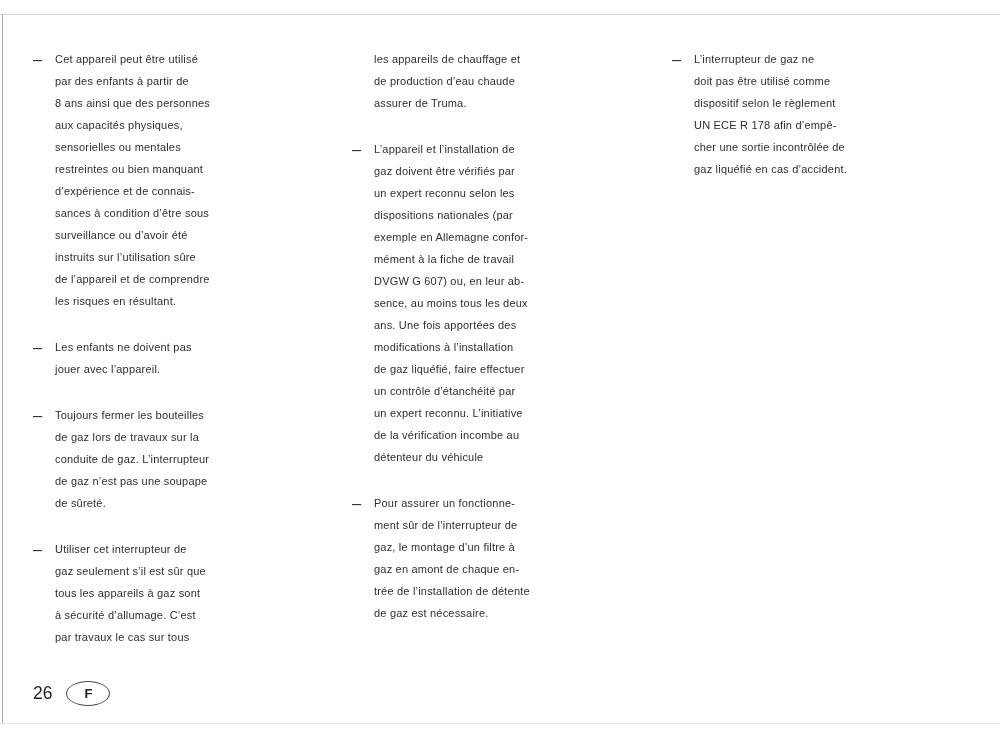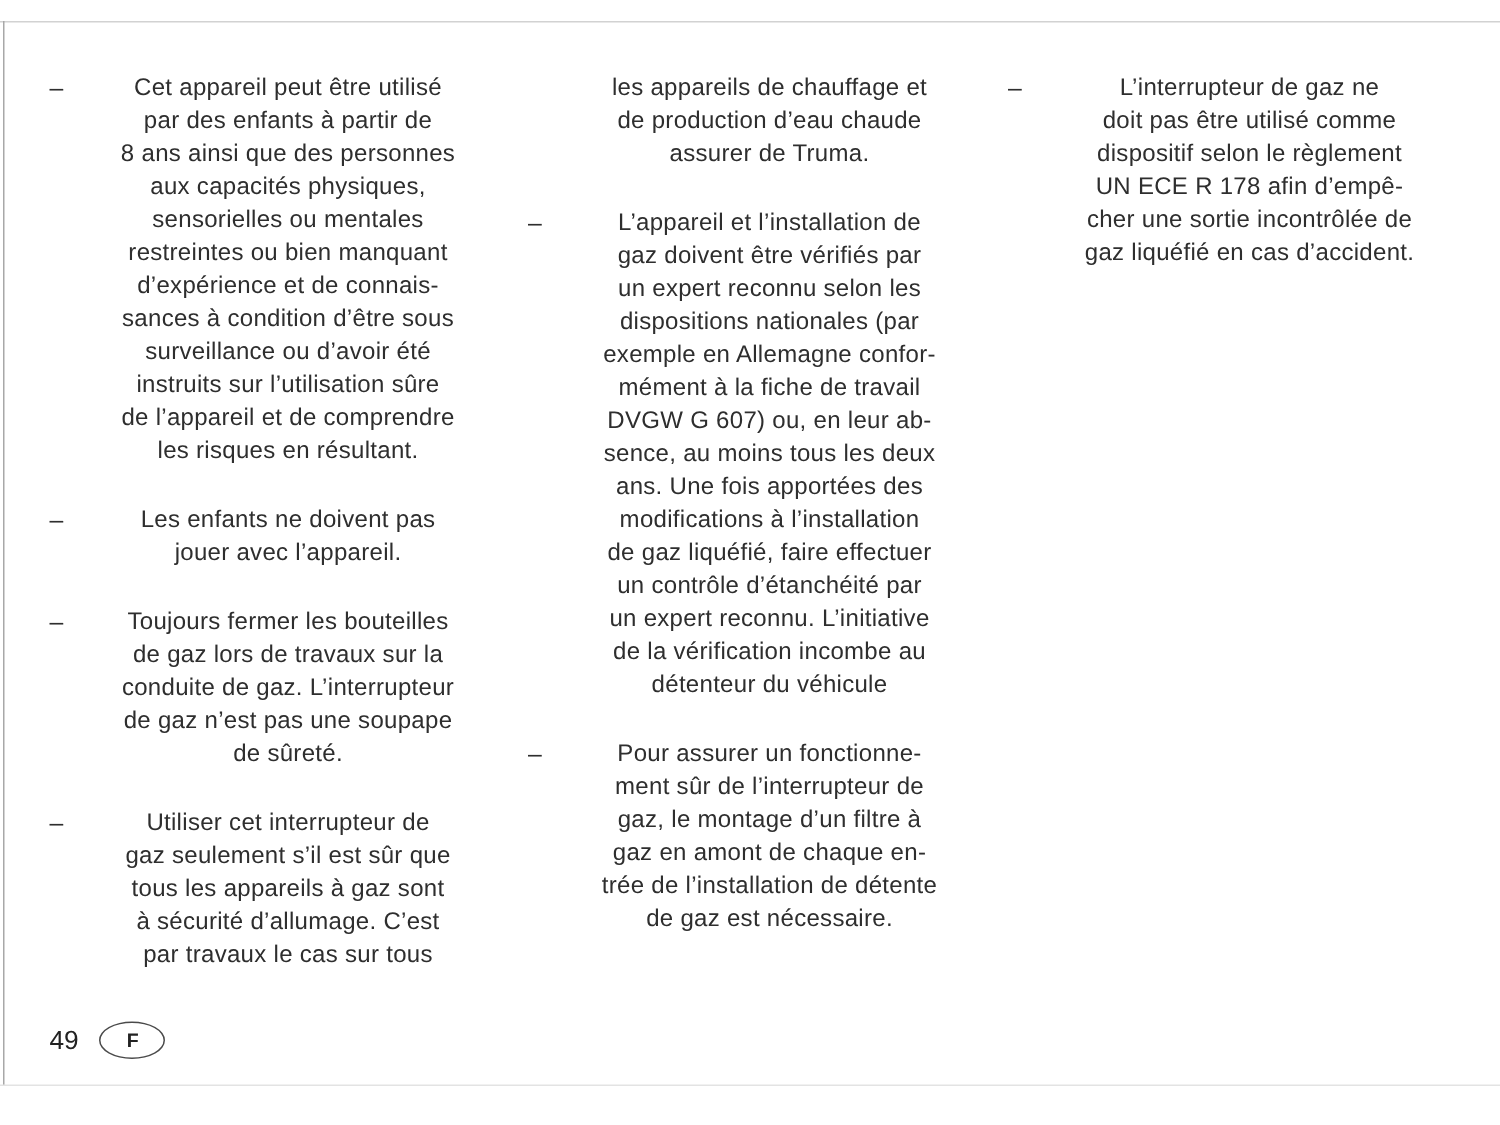--- a/index.html
+++ b/index.html
@@ -52,26 +52,25 @@
     margin: 0 0 24px 0;
   }
   .bullet {
     flex: 0 0 22px;
     font-size: 16.5px;
     line-height: 22px;
     color: #2e2e2e;
   }
   .para-text {
     flex: 1 1 auto;
-    font-size: 16px;
+    font-size: 11px;
     line-height: 22px;
     letter-spacing: 0.2px;
     white-space: pre-line;
     color: #2e2e2e;
-    text-align: center;
   }
   .footer {
     position: absolute;
     left: 33px;
     top: 680px;
     display: flex;
     align-items: center;
     gap: 14px;
   }
   .page-number {
@@ -186,19 +185,19 @@
       <span class="para-text">L’interrupteur de gaz ne
 doit pas être utilisé comme
 dispositif selon le règlement
 UN ECE R 178 afin d’empê-
 cher une sortie incontrôlée de
 gaz liquéfié en cas d’accident.</span>
     </div>
   </div>
 
   <div class="footer">
-    <span class="page-number">49</span>
+    <span class="page-number">26</span>
     <span class="lang-badge">
       <span>F</span>
     </span>
   </div>
 
 </div>
 
 </body></html>

